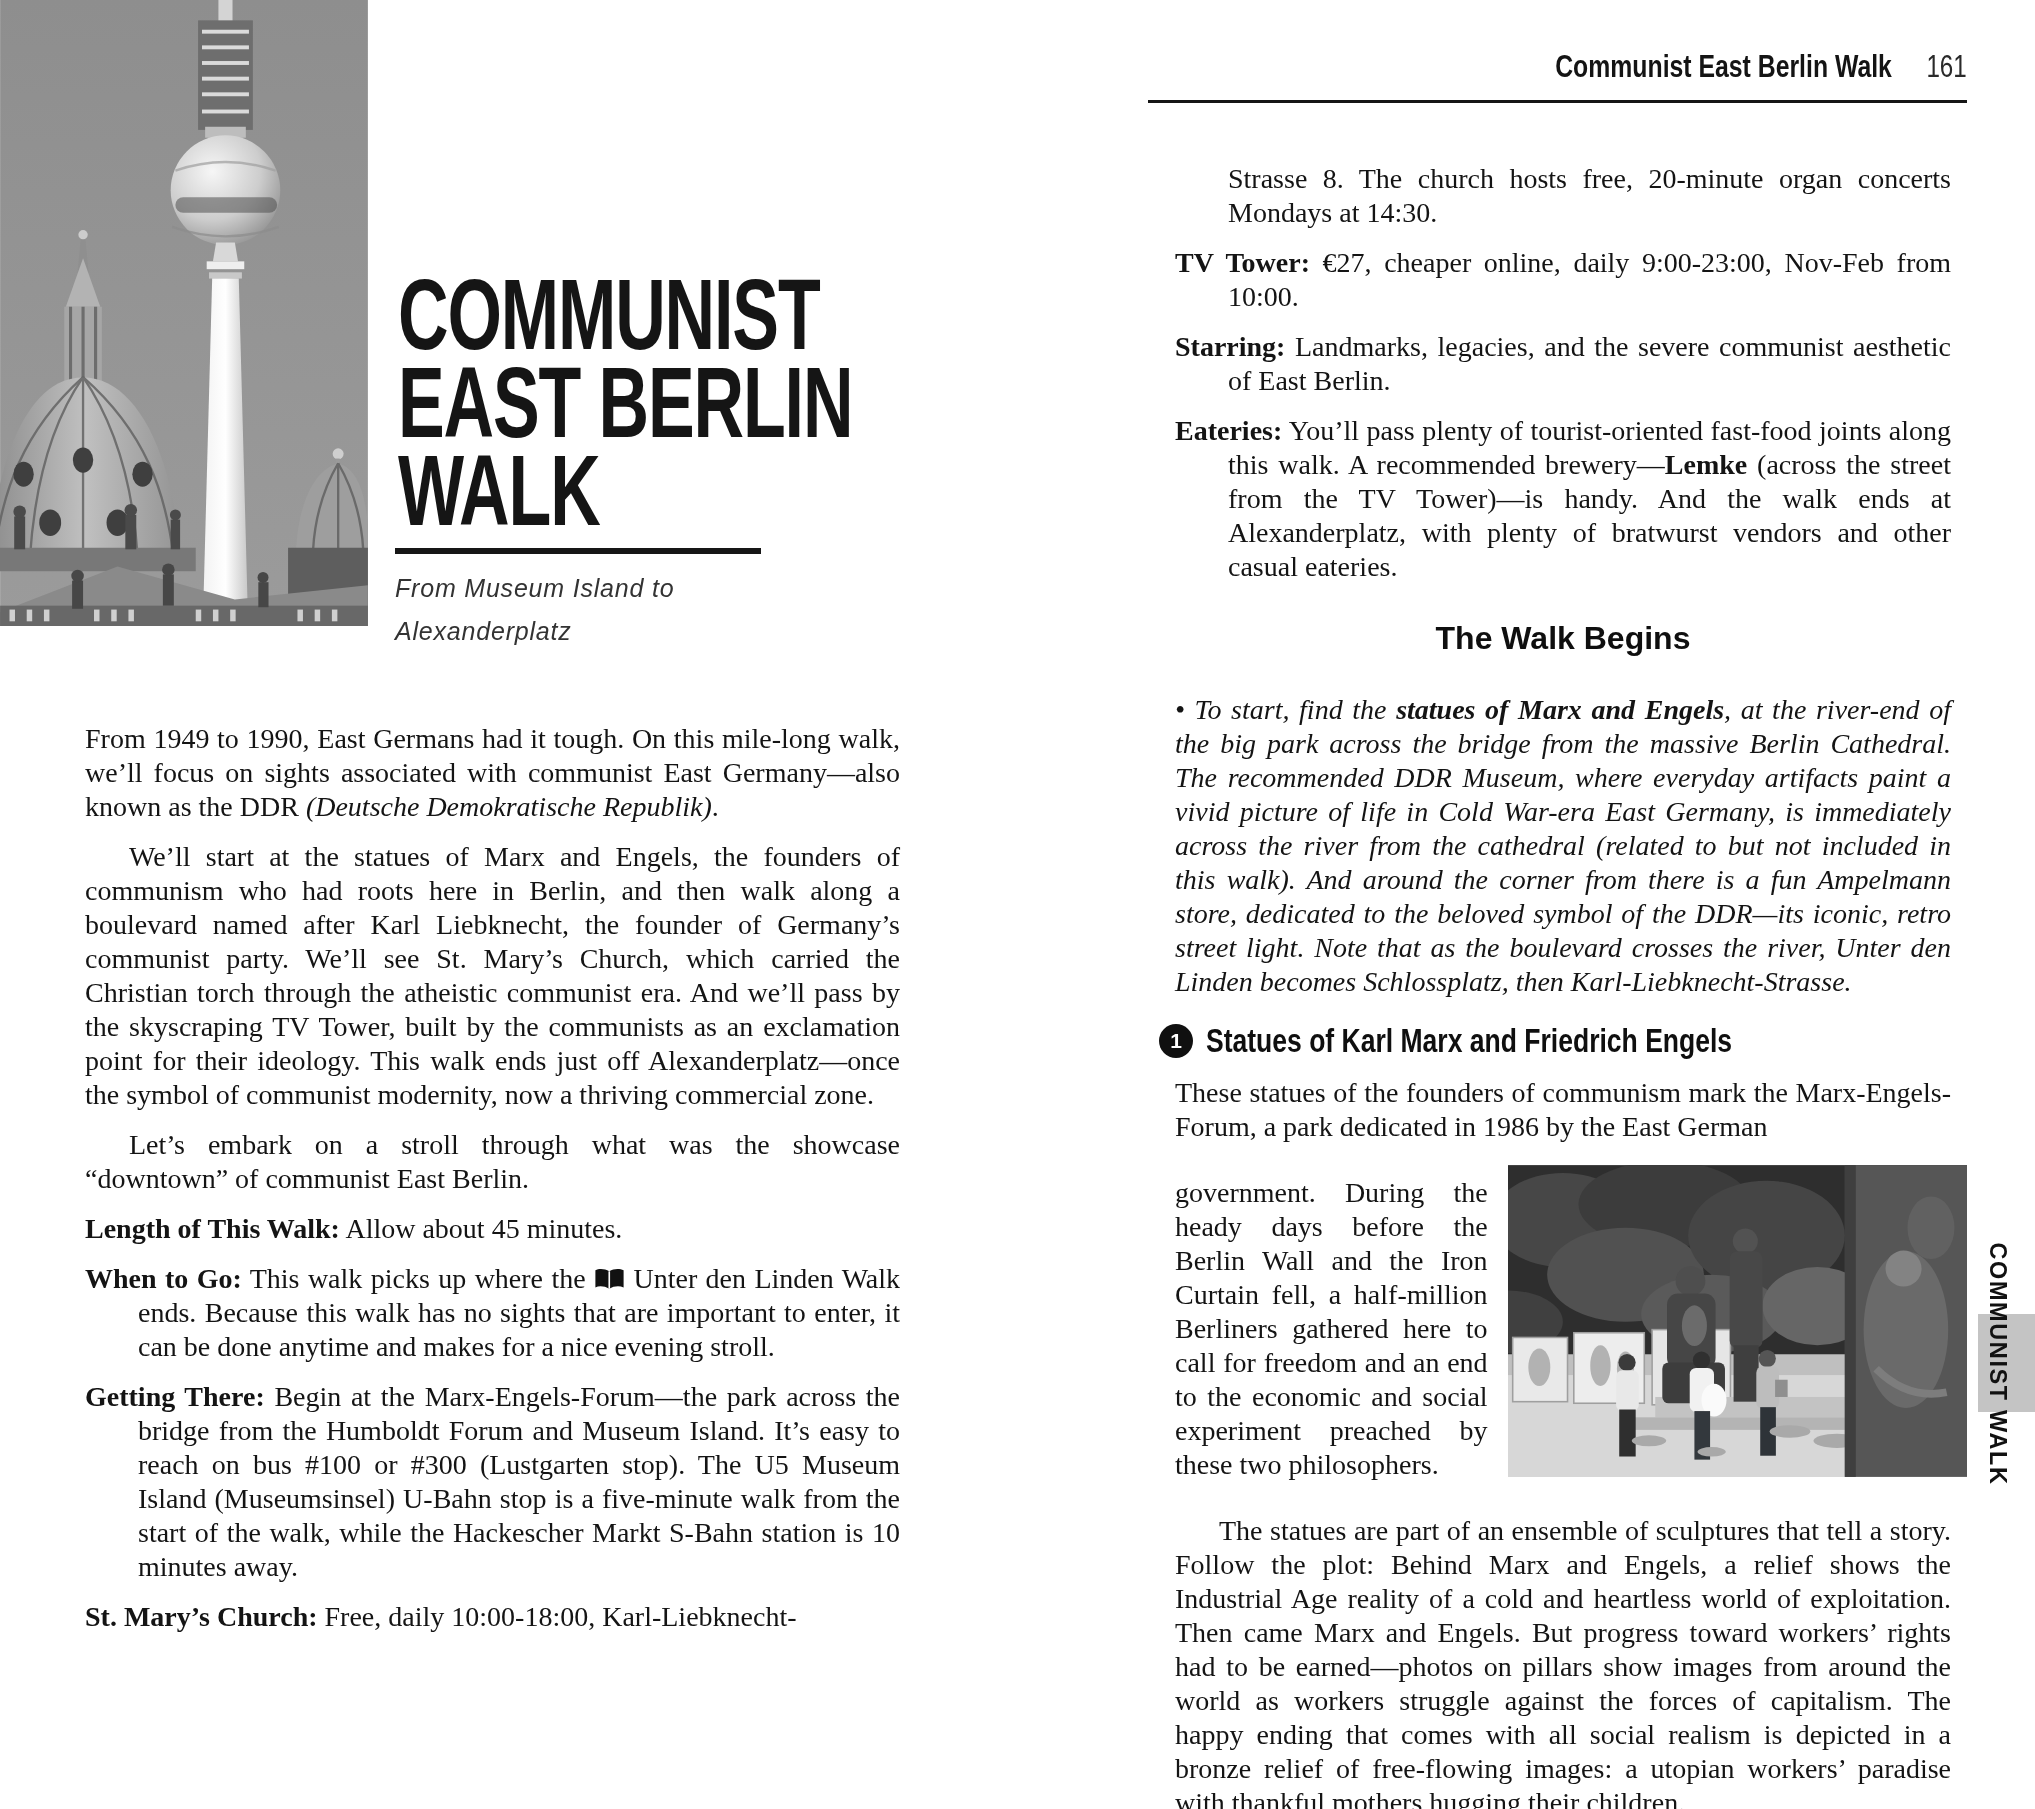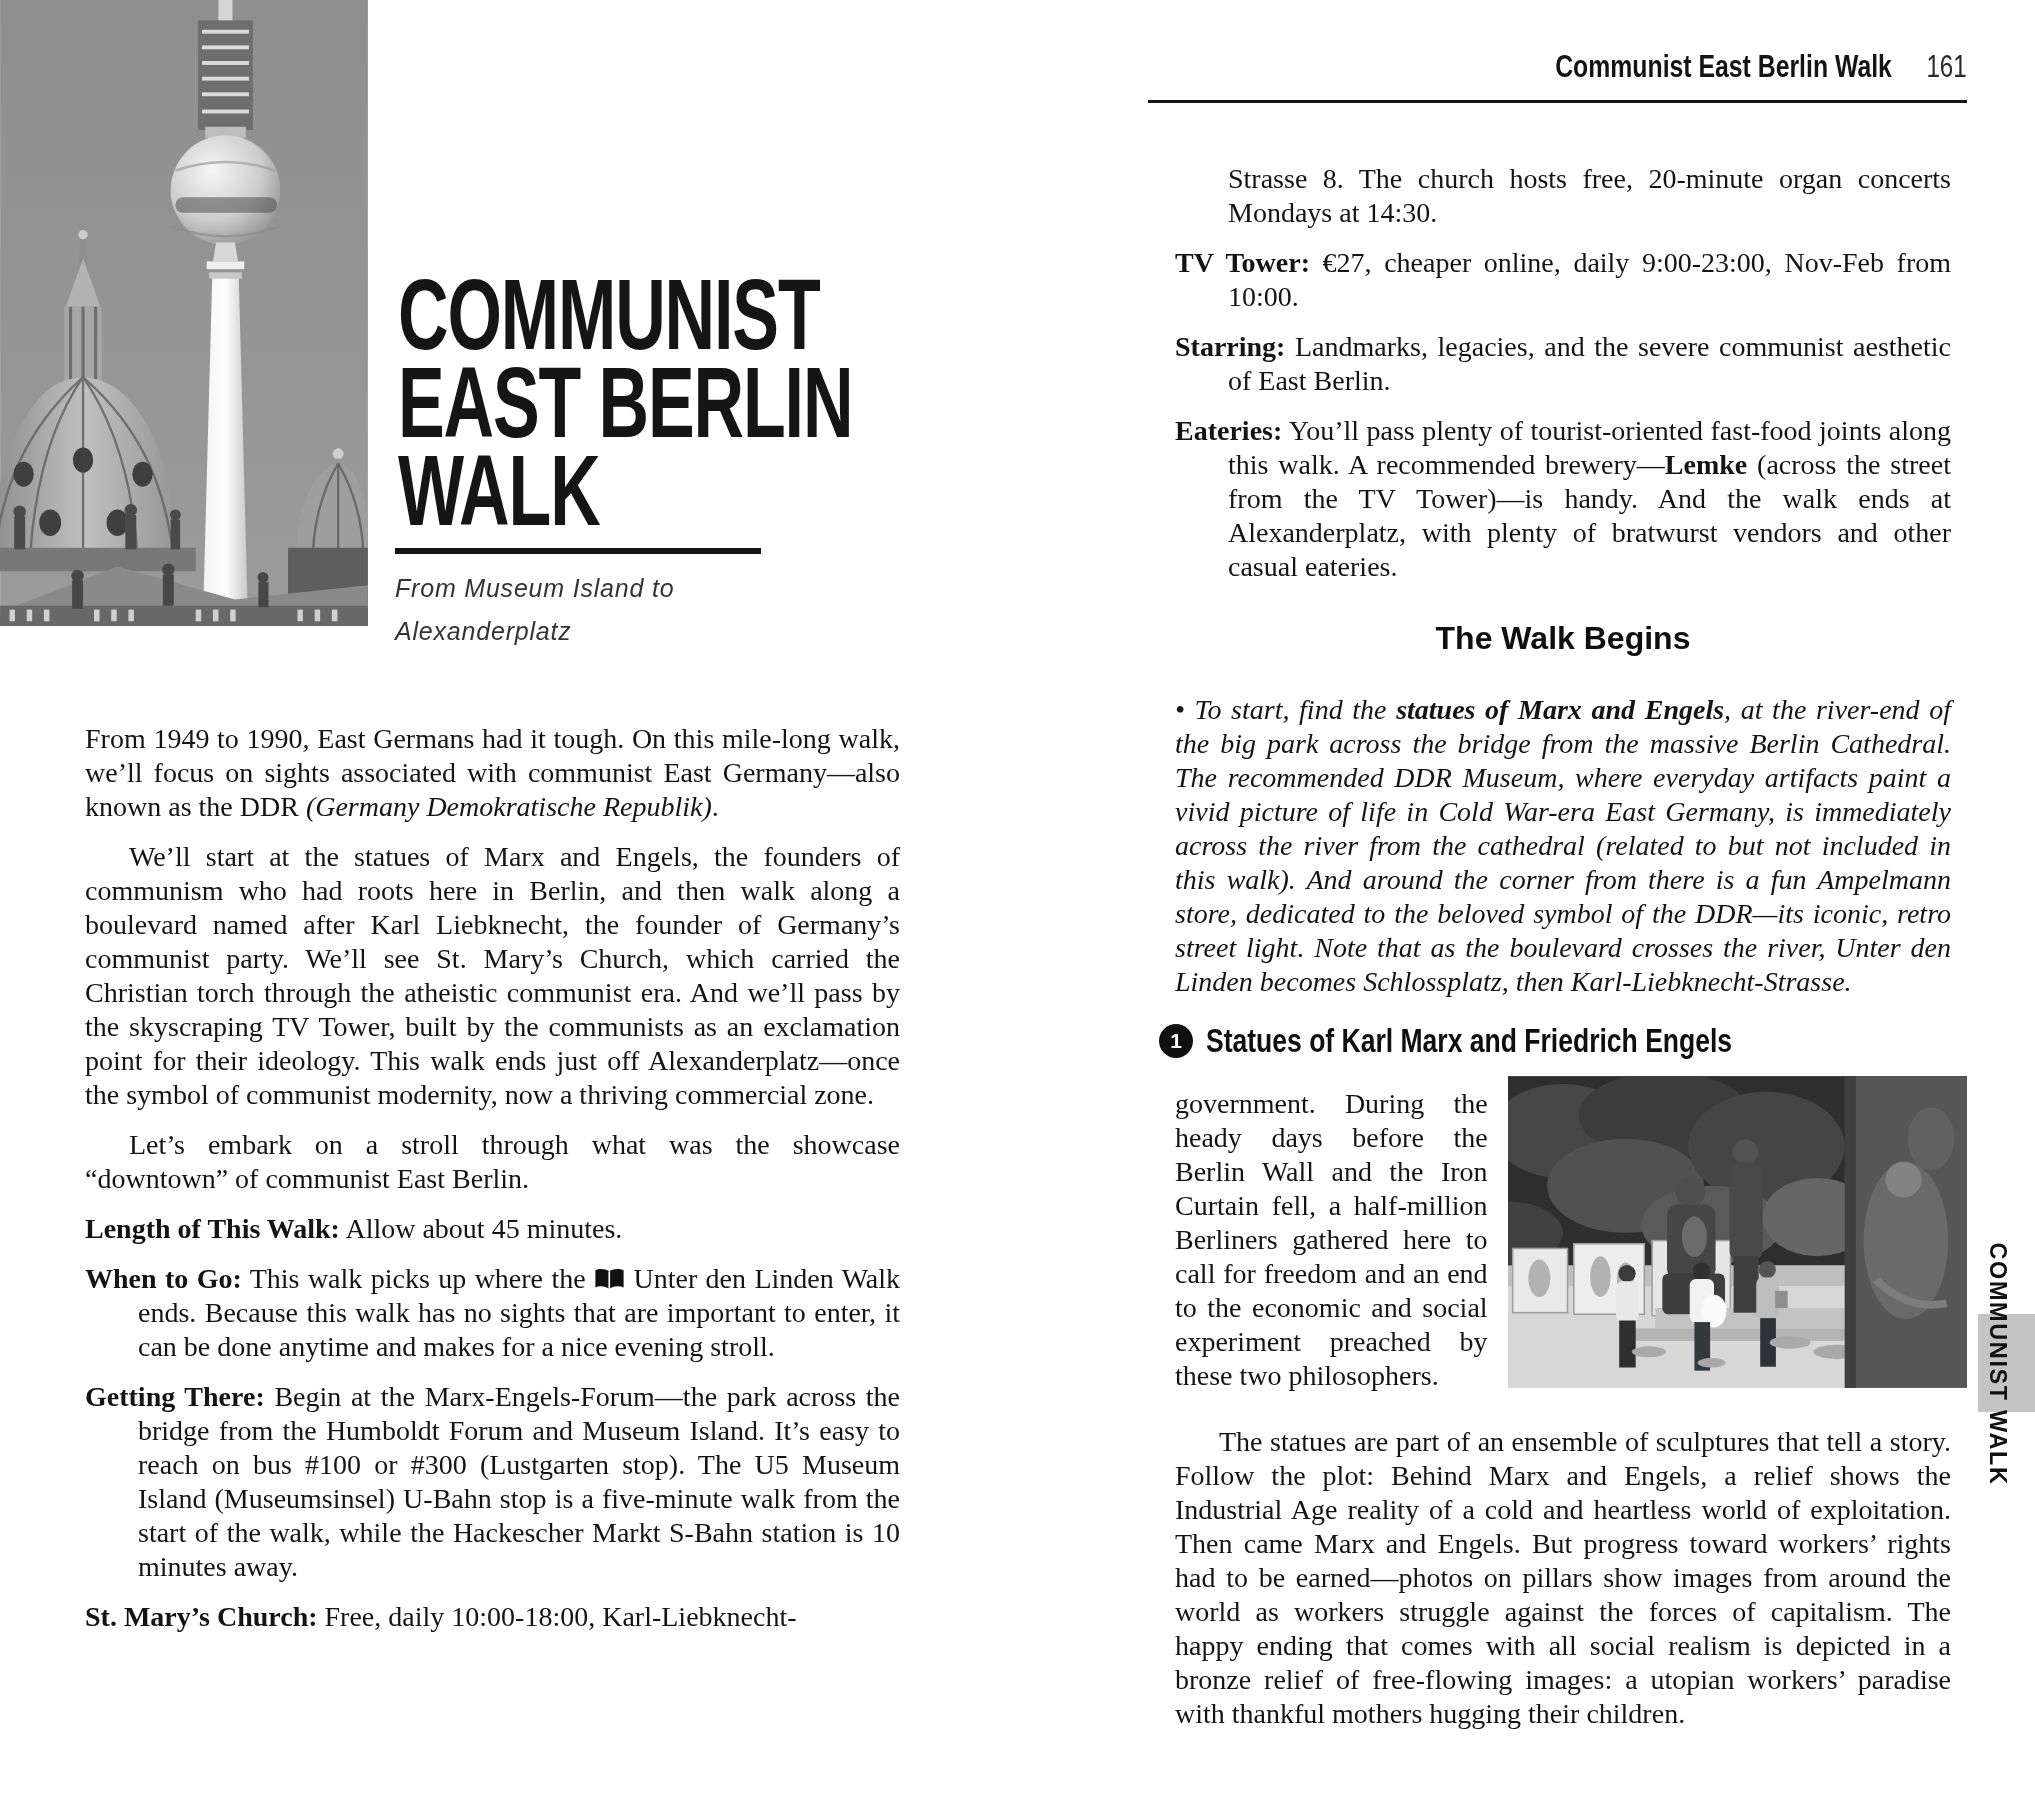--- a/index.html
+++ b/index.html
@@ -210,21 +210,21 @@
 
   <div class="abs title-block">
     <div class="title-line">COMMUNIST</div>
     <div class="title-line">EAST BERLIN</div>
     <div class="title-line">WALK</div>
   </div>
   <div class="abs title-rule"></div>
   <div class="abs subtitle">From Museum Island to Alexanderplatz</div>
 
   <div class="abs left-body body-text">
-    <p><span>From 1949 to 1990, East Germans had it tough. On this mile-long walk, we’ll focus on sights associated with communist East Germany—also known as the DDR </span><span class="it">(Germany Demokratische Republik)</span><span>.</span></p>
+    <p><span>From 1949 to 1990, East Germans had it tough. On this mile-long walk, we’ll focus on sights associated with communist East Germany—also known as the DDR </span><span class="it">(Deutsche Demokratische Republik)</span><span>.</span></p>
     <p class="indent">We’ll start at the statues of Marx and Engels, the founders of communism who had roots here in Berlin, and then walk along a boulevard named after Karl Liebknecht, the founder of Germany’s communist party. We’ll see St. Mary’s Church, which carried the Christian torch through the atheistic communist era. And we’ll pass by the skyscraping TV Tower, built by the communists as an exclamation point for their ideology. This walk ends just off Alexanderplatz—once the symbol of communist modernity, now a thriving commercial zone.</p>
     <p class="indent">Let’s embark on a stroll through what was the showcase “downtown” of communist East Berlin.</p>
 
 
     <p class="hang">
       <span class="lbl">Length of This Walk:</span>
       <span>Allow about 45 minutes.</span>
     </p>
     <p class="hang">
       <span class="lbl">When to Go:</span>
@@ -274,20 +274,21 @@
         <span>To start, find the </span><span class="lbl">statues of Marx and Engels</span><span>, at the river-end of the big park across the bridge from the massive Berlin Cathedral. The recommended DDR Museum, where everyday artifacts paint a vivid picture of life in Cold War-era East Germany, is immediately across the river from the cathedral (related to but not included in this walk). And around the corner from there is a fun Ampelmann store, dedicated to the beloved symbol of the DDR—its iconic, retro street light. Note that as the boulevard crosses the river, Unter den Linden becomes Schlossplatz, then Karl-Liebknecht-Strasse.</span>
       </p>
 
       <h3 class="sect-head">
         <span class="num-circle">
             <span>1</span>
           </span>
         <span class="sect-title">Statues of Karl Marx and Friedrich Engels</span>
       </h3>
 
+      <p>These statues of the founders of communism mark the Marx-Engels-Forum, a park dedicated in 1986 by the East German</p>
 
       <div class="wrap-zone">
         <div class="photo-right">
           <svg width="459" height="312" viewBox="0 0 586 398">
             <rect width="586" height="398" fill="#d4d4d4"></rect>
 
             <rect x="0" y="0" width="586" height="242" fill="#2e2e2e"></rect>
             <g>
               <ellipse cx="70" cy="70" rx="90" ry="60" fill="#474747"></ellipse>
               <ellipse cx="200" cy="50" rx="110" ry="55" fill="#3c3c3c"></ellipse>

